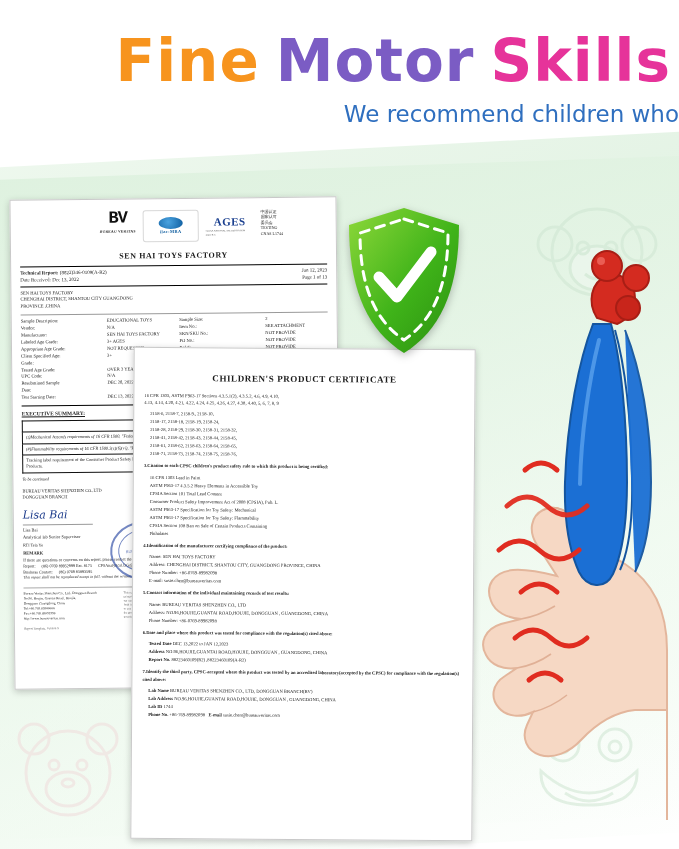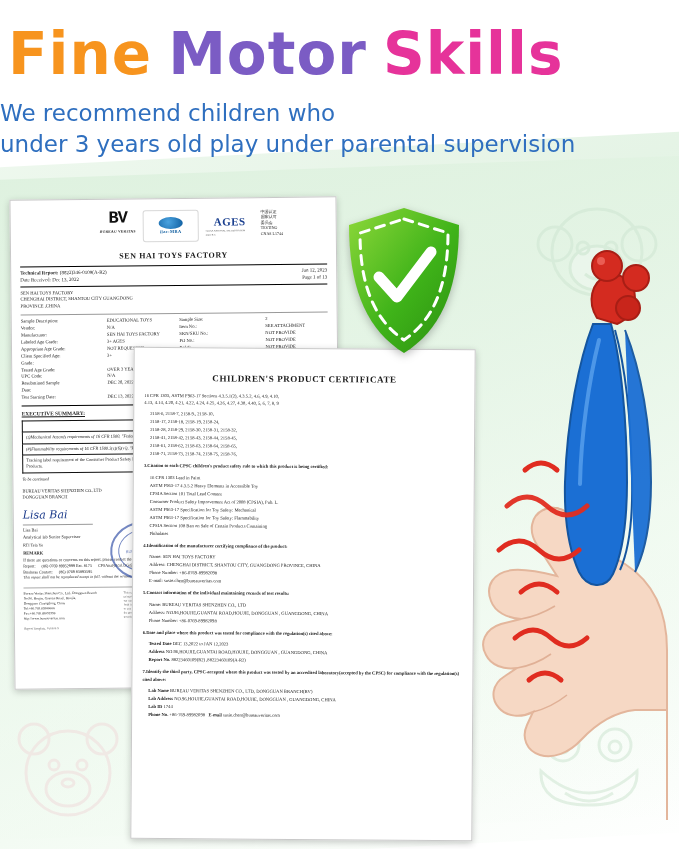--- a/index.html
+++ b/index.html
@@ -15,44 +15,44 @@
     width: 679px;
     height: 849px;
     overflow: hidden;
     background: #ffffff;
   }
 
   
   .headline {
     position: absolute;
     left: 0;
-    top: 4px;
+    top: 11px;
     width: 679px;
     height: 170px;
-    text-align: left;
+    text-align: right;
     z-index: 6;
   }
   .title-line {
     margin-top: 16px;
     font-family: "DejaVu Sans", sans-serif;
     font-size: 58px;
     font-weight: bold;
     letter-spacing: 1px;
     white-space: nowrap;
   }
   .title-word {
     display: inline-block;
     margin: 0 8px;
   }
   .w-fine   { color: #f7941e; }
   .w-motor  { color: #7b5cc4; }
   .w-skills { color: #e6339a; }
 
   .subtitle {
-    margin-top: 10px;
+    margin-top: 4px;
     color: #2f6fbf;
     font-family: "DejaVu Sans", sans-serif;
     font-size: 23px;
     line-height: 31px;
     font-weight: 500;
   }
 
   
   .green-band {
     position: absolute;
@@ -423,21 +423,20 @@
       <circle cx="74" cy="54" r="5"></circle>
       <ellipse cx="60" cy="72" rx="6" ry="4"></ellipse>
     </g>
   </svg>
 
   <div class="headline">
     <div class="title-line">
       <span class="title-word w-fine">Fine</span><span class="title-word w-motor">Motor</span><span class="title-word w-skills">Skills</span>
     </div>
     <div class="subtitle">We recommend children who</div>
-    <div class="subtitle" style="margin-top:0">under 3 years old play under parental supervision</div>
   </div>
 
   <div class="doc doc-report">
     <div class="doc-inner">
 
       <div class="logo-row">
         <div class="logo-bv">
           <div class="bv-mark">BV</div>
           <div class="bv-text">BUREAU VERITAS</div>
         </div>

